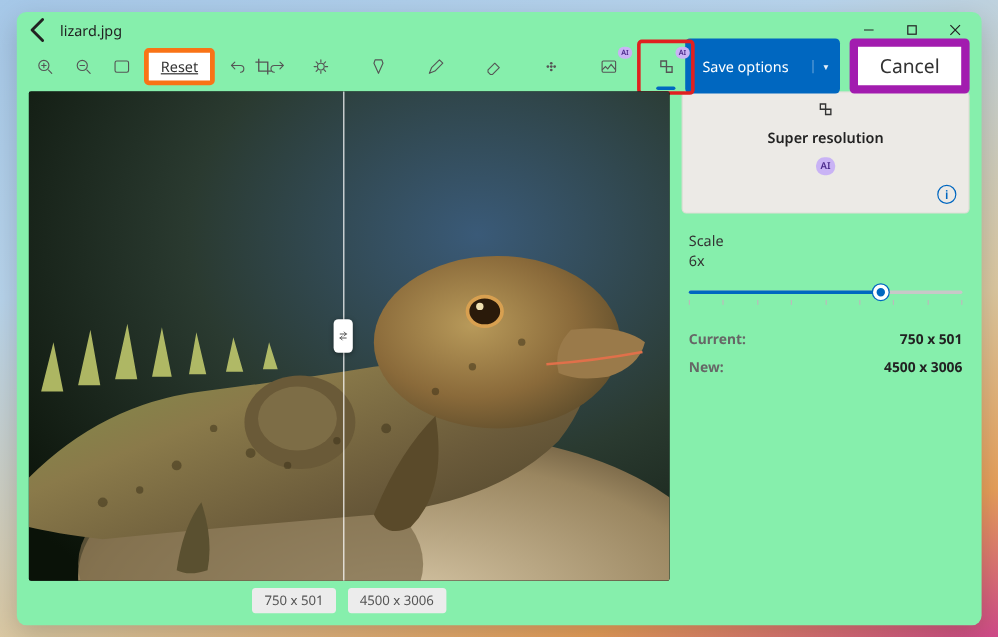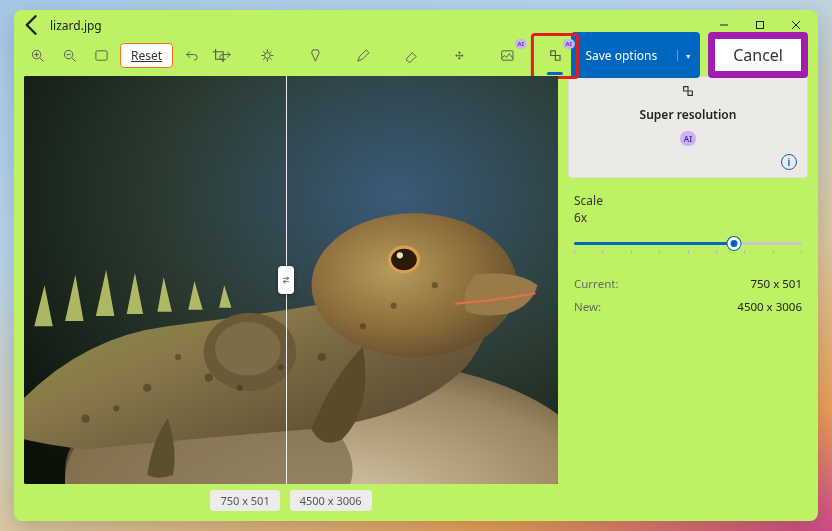--- a/index.html
+++ b/index.html
@@ -3,35 +3,35 @@
 <meta charset="utf-8">
 <style>
   * { box-sizing: border-box; margin: 0; padding: 0; font-family: "Segoe UI", system-ui, sans-serif; }
   body {
     width: 832px; height: 531px; overflow: hidden;
     background: linear-gradient(160deg, #a6c8e8 0%, #b8d4ec 30%, #dcc8a0 65%, #e8a05a 85%, #d04a8a 100%);
     position: relative;
   }
   .window {
     position: absolute; top: 10px; left: 14px; right: 14px; bottom: 10px;
-    background: #bef264; border-radius: 8px; box-shadow: 0 8px 24px rgba(0,0,0,.18);
+    background: #86efac; border-radius: 8px; box-shadow: 0 8px 24px rgba(0,0,0,.18);
     display: flex; flex-direction: column; overflow: hidden; justify-content: center;
   }
   
   .titlebar { height: 30px; display: flex; align-items: center; padding: 0 4px; font-size: 12px; color: #222; }
   .titlebar .back { width: 28px; height: 28px; display:flex; align-items:center; justify-content:center; cursor:pointer; }
   .titlebar .filename { margin-left: 4px; }
   .titlebar .spacer { flex: 1; }
   .winbtn { width: 36px; height: 28px; display:flex; align-items:center; justify-content:center; cursor:pointer; }
   .winbtn svg { width: 10px; height: 10px; }
   
   .toolbar { height: 36px; display:flex; align-items:center; padding: 0 10px 6px 10px; gap: 6px; position:relative; }
   .tbtn { width: 26px; height: 26px; display:flex; align-items:center; justify-content:center; border-radius:4px; cursor:pointer; color:#555; }
   .tbtn svg { width:15px; height:15px; }
-  .reset-btn { font-size:12px; padding: 3px 10px; border: 1px solid #f97316; border-radius:4px; background:#fff; color:#333; cursor:pointer;text-decoration:underline; }
+  .reset-btn { font-size:12px; padding: 3px 10px; border: 4px solid #f97316; border-radius:4px; background:#fff; color:#333; cursor:pointer;text-decoration:underline; }
   .tool-center { position:absolute; left:50%; transform:translateX(-58%); display:flex; gap:20px; align-items:center; }
   .tool-center .tbtn { width:28px; height:28px; }
   .ai-badge { position:absolute; top:-2px; right:-6px; background:#c9b3f5; color:#4a2a8a; font-size:6px; font-weight:600; padding:1px 3px; border-radius:6px; }
   .tool-ai { position:relative; }
   .red-highlight { position:absolute; border:3px solid #e02020; border-radius:4px; top:-8px; left:-10px; right:-10px; bottom:-10px; pointer-events:none; }
   .active-underline { position:absolute; bottom:-6px; left:6px; right:6px; height:3px; background:#0067c0; border-radius:2px; }
   .toolbar-right { margin-left:auto; display:flex; gap:8px; }
   .save-btn { background:#0067c0; color:#fff; font-size:12px; padding:5px 10px 5px 14px; border:none; border-radius:4px; display:flex; align-items:center; gap:20px; cursor:pointer; }
   .save-btn .chev { font-size:8px; opacity:.9; border-left:1px solid rgba(255,255,255,.4); padding-left:8px; }
   .cancel-btn { background:#fff; border:7px solid #a21caf; color:#333; font-size:16px; padding:5px 18px; border-radius:4px; cursor:pointer; }
@@ -52,21 +52,21 @@
   .panel-header .ai-pill { background:#c9b3f5; color:#4a2a8a; font-size:8px; font-weight:600; padding:2px 4px; border-radius:7px; }
   .panel-header .info { margin-left:auto; width:16px; height:16px; border:1px solid #0067c0; color:#0067c0; border-radius:50%; display:flex; align-items:center; justify-content:center; font-size:10px; cursor:pointer; }
   .panel-body { padding: 14px 6px; font-size:12px; color:#333; }
   .scale-row { display:flex; justify-content:space-between; margin-bottom:10px;flex-direction:column; }
   .slider-wrap { position:relative; height:26px; margin-bottom:14px; }
   .slider-track { position:absolute; top:6px; left:0; right:0; height:3px; background:#c8c8c8; border-radius:2px; }
   .slider-fill { position:absolute; top:6px; left:0; width:70%; height:3px; background:#0067c0; border-radius:2px; }
   .slider-thumb { position:absolute; top:1px; left:70%; transform:translateX(-50%); width:13px; height:13px; background:#0067c0; border:3px solid #fff; border-radius:50%; box-shadow:0 0 0 1px #0067c0; cursor:pointer; }
   .slider-ticks { position:absolute; top:14px; left:0; right:0; display:flex; justify-content:space-between; }
   .slider-ticks span { width:1px; height:4px; background:#bbb; }
-  .info-row { display:flex; justify-content:space-between; font-size:11.5px; color:#666; margin-bottom:8px; }
+  .info-row { display:flex; justify-content:space-between; font-size:11.5px; color:#666; margin-bottom:8px;font-weight:bold; }
   .info-row .val { color:#222; }
 </style>
 </head>
 <body>
 
 <div class="window">
 
   <div class="titlebar">
     <div class="back">
       <svg viewBox="0 0 16 16">

